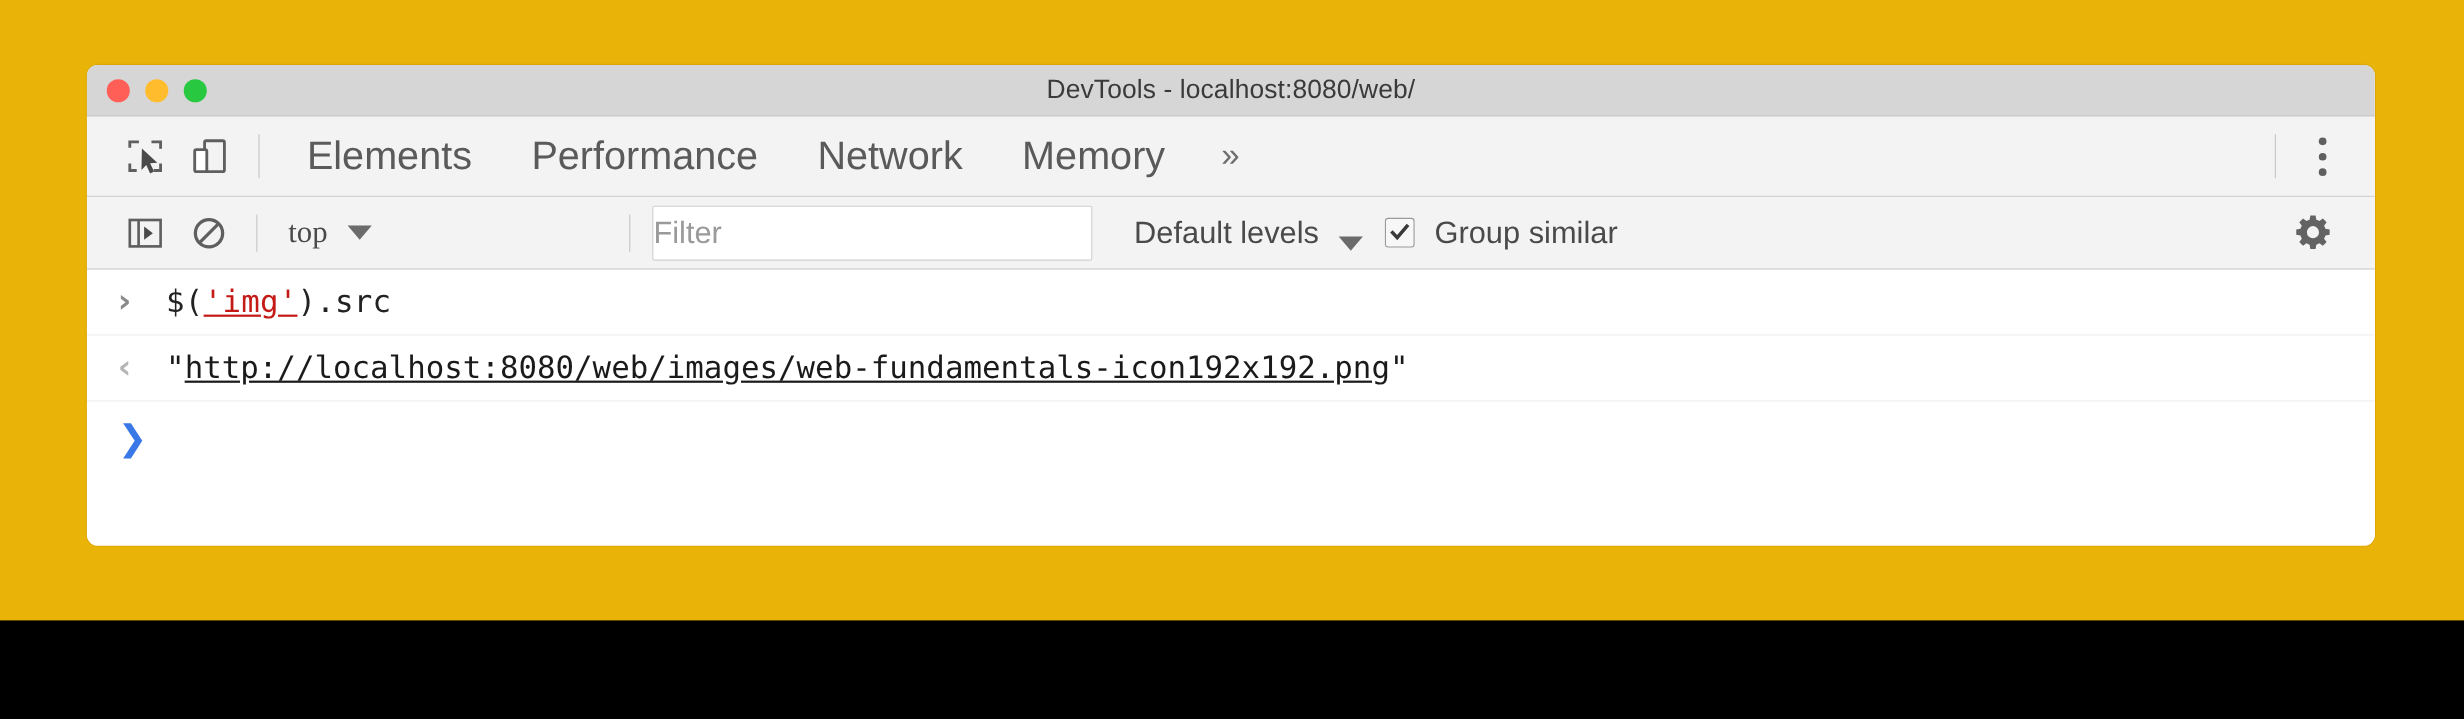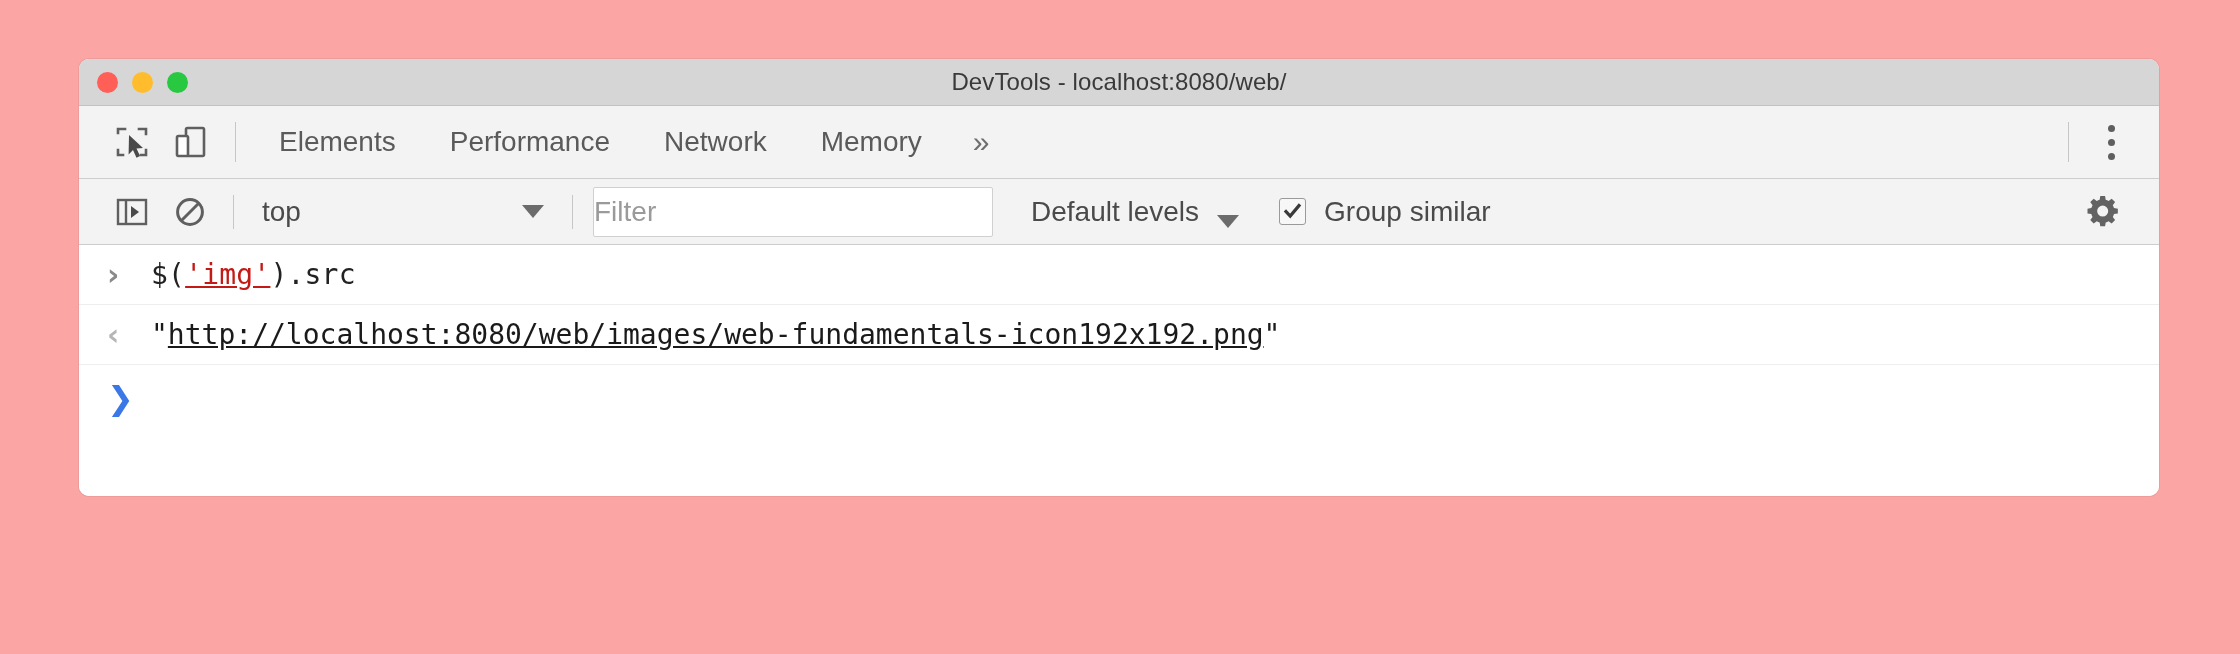--- a/index.html
+++ b/index.html
@@ -11,22 +11,22 @@
     overflow: hidden;
   }
   body {
     font-family: "Liberation Sans", sans-serif;
     -webkit-font-smoothing: antialiased;
   }
 
   #root {
     position: relative;
     width: 2240px;
-    height: 654px;
-    background: #fca5a5;
+    height: 564px;
+    background: #eab308;
   }
 
   
   .window {
     position: absolute;
     left: 79px;
     top: 59px;
     width: 2080px;
     height: 437px;
     background: #ffffff;
@@ -101,21 +101,21 @@
   .tabs {
     display: flex;
     align-items: stretch;
     height: 73px;
   }
   .tab {
     position: relative;
     display: flex;
     align-items: center;
     padding: 0 27px;
-    font-size: 28px;
+    font-size: 36px;
     color: #5a5a5a;
     white-space: nowrap;
     user-select: none;
   }
   .tab.active { color: #222222; }
   .tab.active::after {
     content: "";
     position: absolute;
     left: 0; right: 0; bottom: 0;
     height: 4px;
@@ -165,21 +165,22 @@
   }
   .toolbar .vsep { height: 34px; margin: 0 14px; }
 
   .ctx-select {
     display: flex;
     align-items: center;
     height: 44px;
     min-width: 310px;
     padding: 0 14px 0 14px;
     box-sizing: border-box;
-    justify-content: space-between;
+    justify-content: flex-start;
+    font-family: Liberation Serif, serif;
   }
   .ctx-label {
     font-size: 28px;
     color: #4a4a4a;
     user-select: none;
   }
   .caret {
     width: 0; height: 0;
     border-left: 11px solid transparent;
     border-right: 11px solid transparent;
@@ -212,21 +213,21 @@
   }
   .levels .lbl {
     font-size: 28px;
     color: #4a4a4a;
     user-select: none;
   }
 
   .group-similar {
     display: flex;
     align-items: center;
-    margin-left: 40px;
+    margin-left: 20px;
     gap: 18px;
   }
   .checkbox {
     width: 27px;
     height: 27px;
     border: 1px solid #9a9a9a;
     border-radius: 3px;
     background: #f7f7f7;
     display: flex;
     align-items: center;

